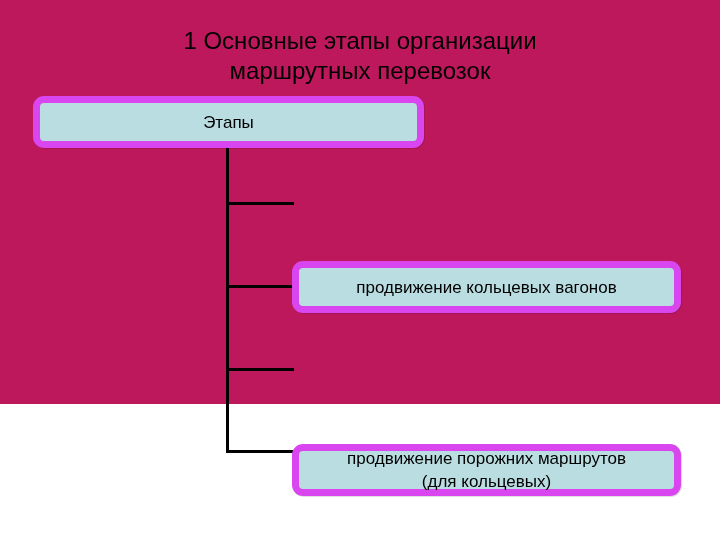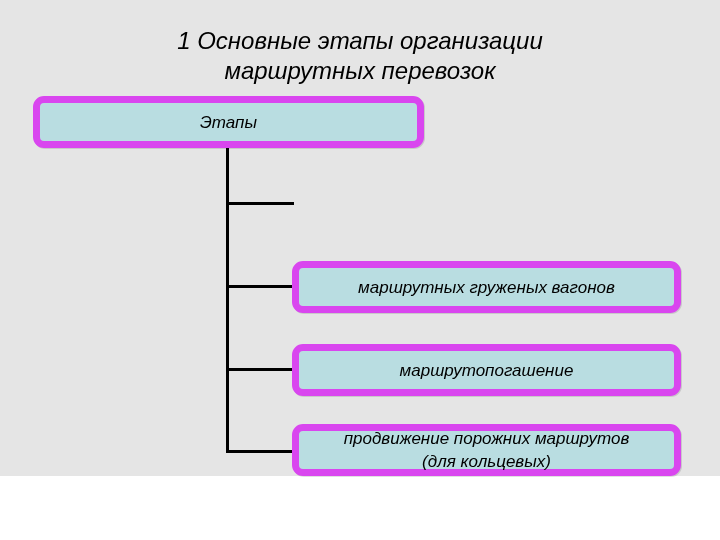--- a/index.html
+++ b/index.html
@@ -11,23 +11,22 @@
     width: 720px;
     height: 540px;
     overflow: hidden;
     font-family: "Liberation Sans", sans-serif;
     color: #000000;
   }
 
   #slide {
     position: relative;
     width: 720px;
-    height: 476px;
-    background: #e5e5e5;
-    font-style: italic;
+    height: 404px;
+    background: #be185d;
   }
 
   
   .slide-title {
     position: absolute;
     left: 60px;
     top: 26px;
     width: 600px;
     text-align: center;
     font-size: 24px;
@@ -63,21 +62,21 @@
 
   .node-child {
     left: 292px;
     width: 389px;
     height: 52px;
   }
 
   #node-1 { top: 178px; }
   #node-2 { top: 261px; }
   #node-3 { top: 344px; }
-  #node-4 { top: 424px; height: 52px; }
+  #node-4 { top: 444px; height: 52px; }
 
   
   .conn {
     position: absolute;
     background: #000000;
   }
   .conn-trunk {
     left: 226px;
     top: 148px;
     width: 3px;
@@ -103,20 +102,19 @@
 
   <div class="conn conn-trunk"></div>
   <div class="conn conn-branch" id="branch-1"></div>
   <div class="conn conn-branch" id="branch-2"></div>
   <div class="conn conn-branch" id="branch-3"></div>
   <div class="conn conn-branch" id="branch-4"></div>
 
   <div class="node node-root">Этапы</div>
 
 
-  <div class="node node-child" id="node-2">маршрутных груженых вагонов</div>
+  <div class="node node-child" id="node-2">продвижение кольцевых вагонов</div>
 
-  <div class="node node-child" id="node-3">маршрутопогашение</div>
 
   <div class="node node-child" id="node-4">продвижение порожних маршрутов
 (для кольцевых)</div>
 
 </div>
 
 </body></html>

